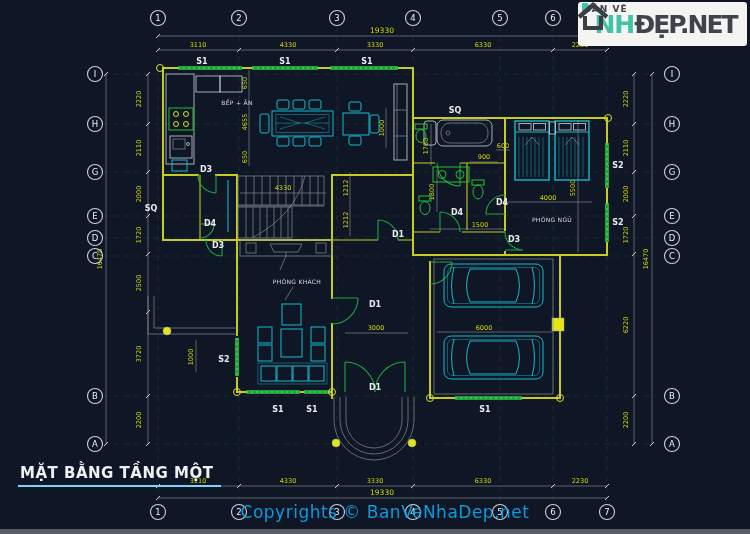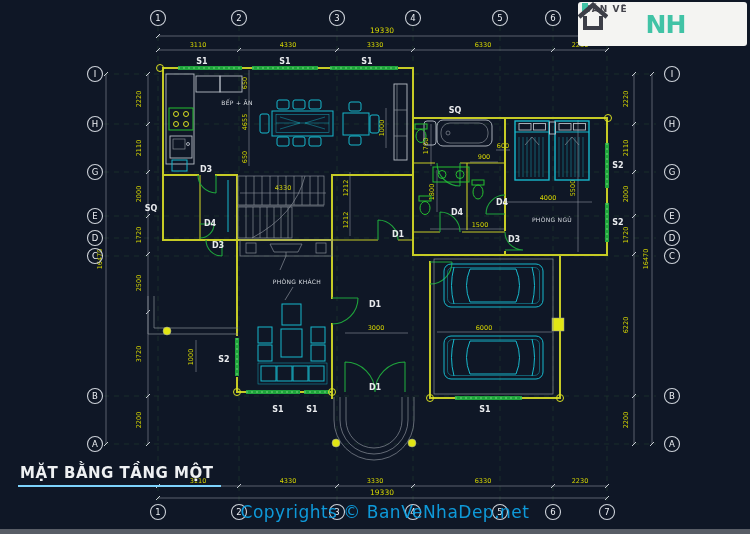--- a/index.html
+++ b/index.html
@@ -432,20 +432,21 @@
 
 <div class="logo">
   <div class="logo-top">BẢN VẼ</div>
   <div class="logo-row">
     <span class="logo-nh">NH</span>
     <svg width="30" height="28" viewBox="0 0 30 28">
       <rect x="4" y="1" width="6" height="10" fill="#41c3a6"></rect>
       <path d="M1,15 L15,3 L29,15" stroke="#3c3e47" stroke-width="4.5" fill="none"></path>
       <path d="M7,14 V26 H23 V14" stroke="#3c3e47" stroke-width="4" fill="none"></path>
     </svg>
+    <span class="logo-dep">ĐẸP.NET</span>
   </div>
 </div>
 
 <div class="title">MẶT BẰNG TẦNG MỘT</div>
 <div class="watermark">Copyrights © BanVeNhaDep.net</div>
 <div class="bottombar"></div>
 
 </div>
 
 </body></html>

